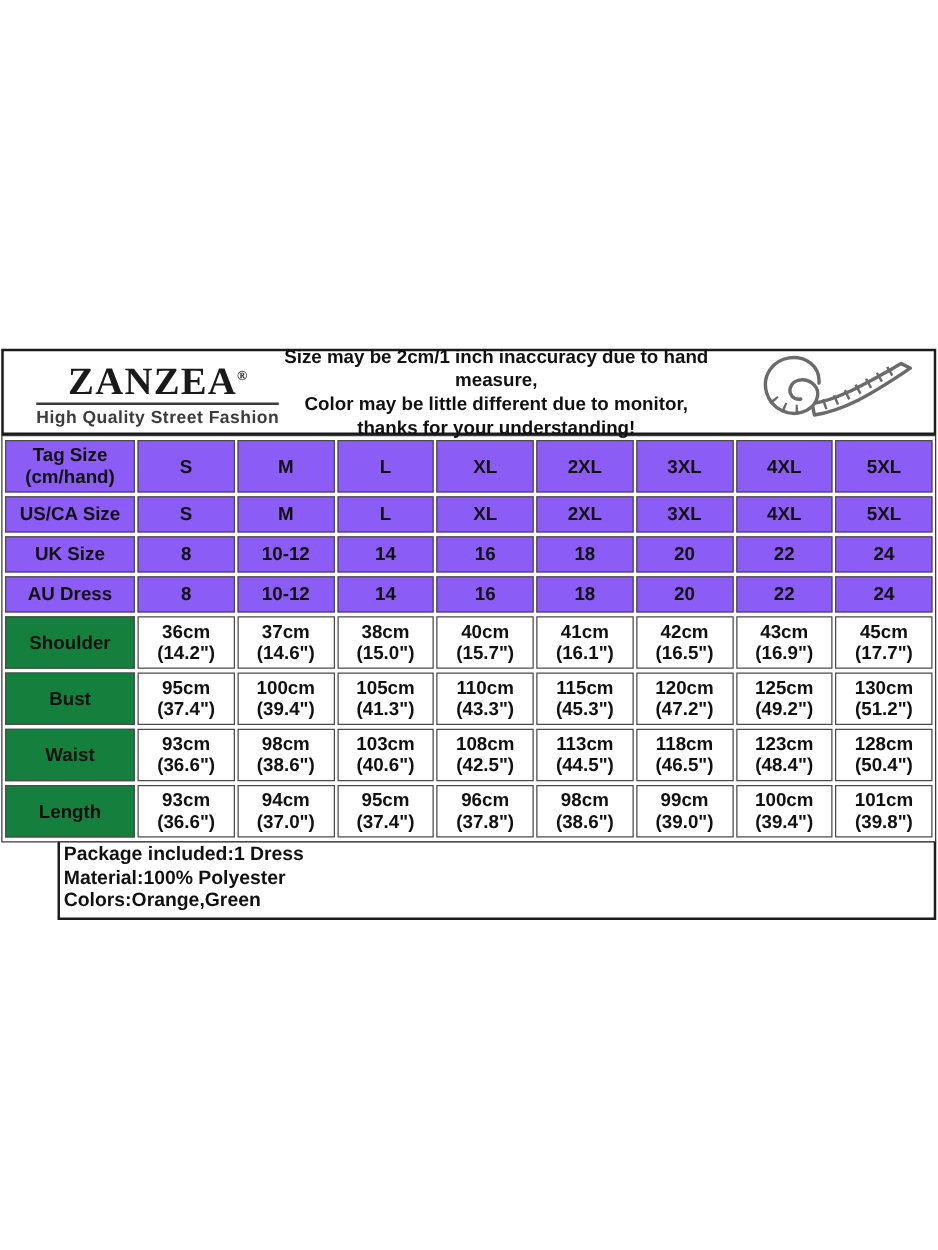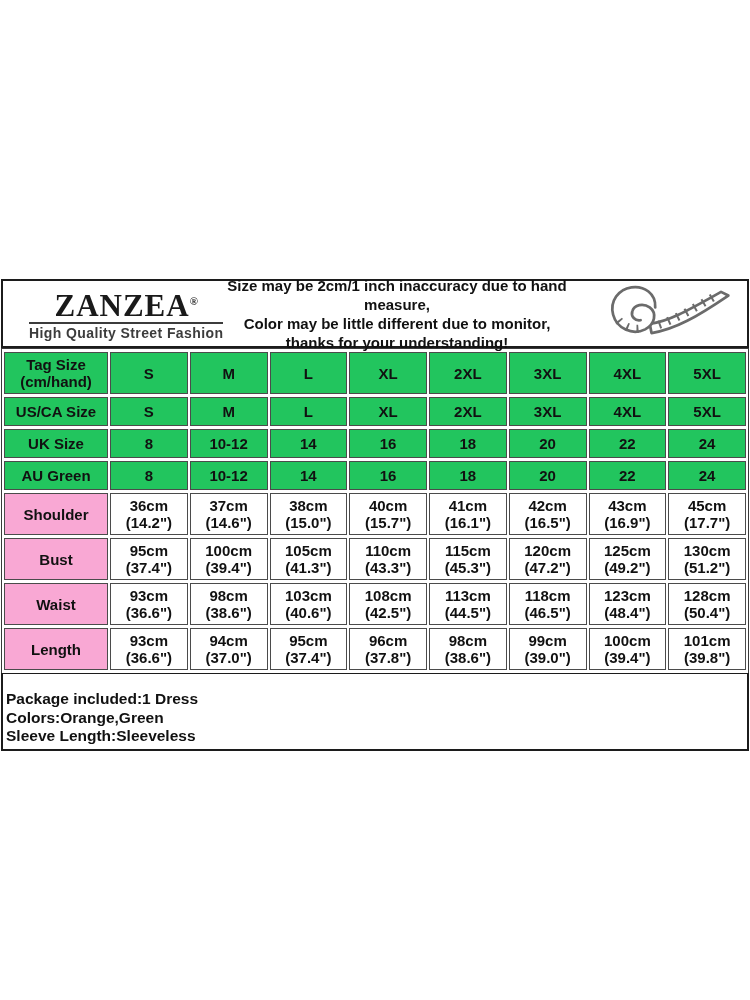--- a/index.html
+++ b/index.html
@@ -36,28 +36,28 @@
     width:748px;table-layout:fixed;box-sizing:border-box;
     border-collapse:separate;border-spacing:2px 3px;background:#fff;
     margin:0;border:1px solid #3a3a3a;
   }
   col.c-label{width:104px;}
   td{
     border:1px solid #4b4b4b;text-align:center;vertical-align:middle;
     font-weight:bold;font-size:15px;line-height:17px;padding:3px 0;
     background:#fff;overflow:hidden;
   }
-  td.row-label{background:#f9a8d4;}
-  tr.hdr td{background:#22c55e;height:21px;}
+  td.row-label{background:#15803d;}
+  tr.hdr td{background:#8b5cf6;height:21px;}
   tr.two-line td{height:34px;}
 
   
   .info-box{
     box-sizing:border-box;border:2px solid #1c1c1c;border-top:1px solid #1c1c1c;
-    margin-top:-1px;padding:16px 4px 3px 3px;background:#fff;
+    margin-top:-1px;padding:1px 4px 3px 3px;background:#fff;margin-left:45px;
   }
   .info-box div{font-weight:bold;font-size:15.5px;line-height:18.6px;color:#111;}
 </style>
 </head>
 <body>
 
 <div class="content">
 
   <div class="header-box">
     <div class="logo">
@@ -192,21 +192,21 @@
           </td>
           <td>
             <div>22</div>
           </td>
           <td>
             <div>24</div>
           </td>
         </tr>
         <tr class="hdr ">
           <td class="row-label">
-            <div>AU Green</div>
+            <div>AU Dress</div>
           </td>
           <td>
             <div>8</div>
           </td>
           <td>
             <div>10-12</div>
           </td>
           <td>
             <div>14</div>
           </td>
@@ -372,17 +372,17 @@
           <td>
             <div>101cm</div>
             <div>(39.8")</div>
           </td>
         </tr>
       </tbody>
   </table>
 
   <div class="info-box" id="info-box">
       <div>Package included:1 Dress</div>
+      <div>Material:100% Polyester</div>
       <div>Colors:Orange,Green</div>
-      <div>Sleeve Length:Sleeveless</div>
     </div>
 
 </div>
 
 </body></html>

